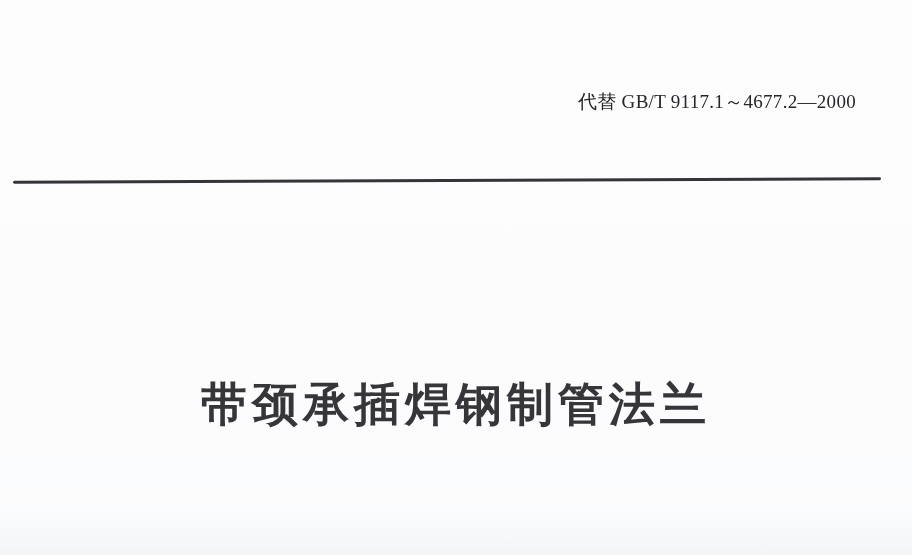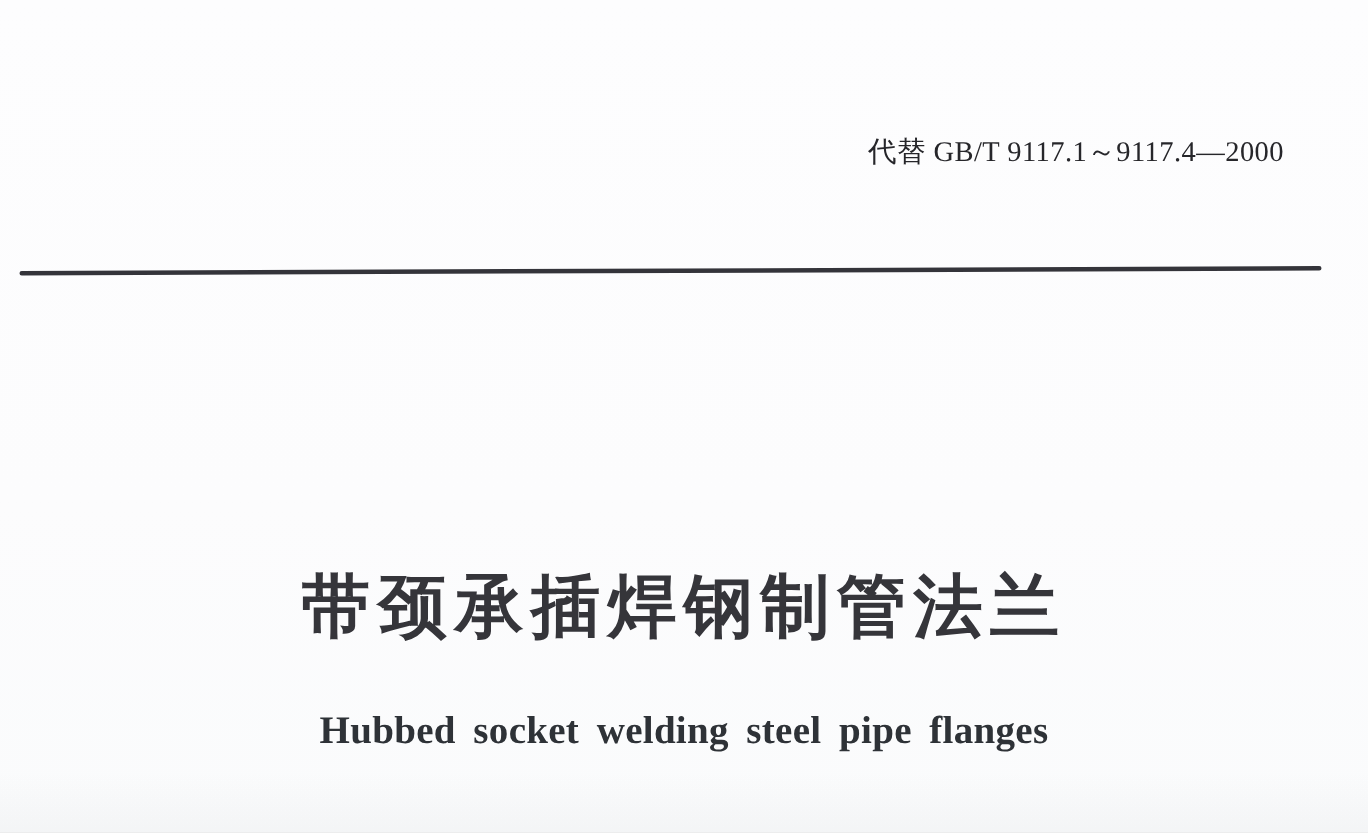--- a/index.html
+++ b/index.html
@@ -113,24 +113,23 @@
     pointer-events: none;
   }
 </style>
 </head>
 <body>
 
 <div class="page">
 
 
   <div class="std-code-block">
-    <div class="std-replaces">代替 GB/T 9117.1～9117.4—2000</div>
+    <div class="std-replaces">代替 GB/T 9117.1～4677.2—2000</div>
   </div>
 
   <div class="header-rule"></div>
 
   <div class="title-cn">带颈承插焊钢制管法兰</div>
 
-  <div class="title-en">Hubbed socket welding steel pipe flanges</div>
 
   <div class="scan-shade"></div>
 
 </div>
 
 </body></html>

